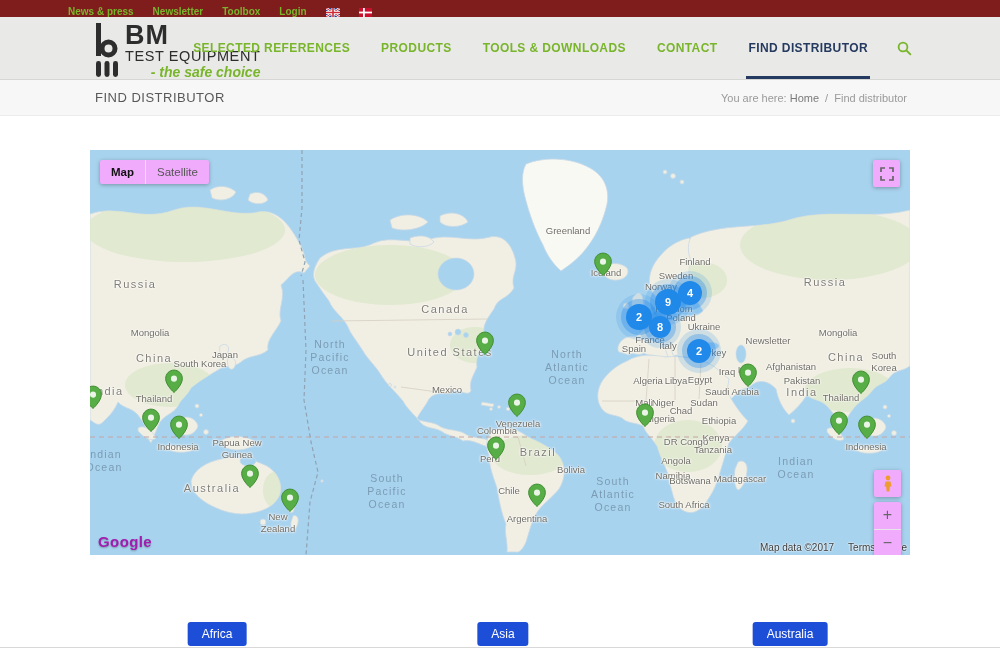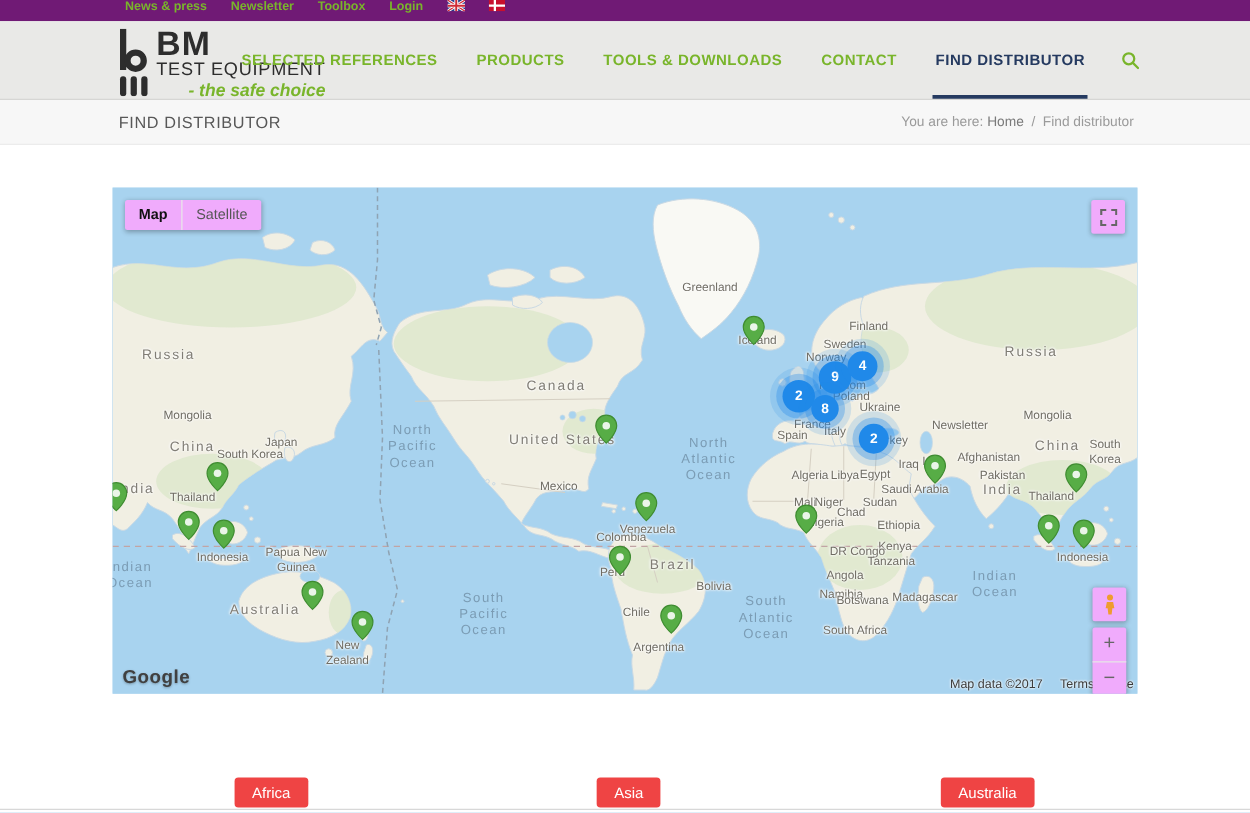--- a/index.html
+++ b/index.html
@@ -1,21 +1,21 @@
 <!DOCTYPE html>
 <html><head>
 <meta charset="utf-8">
 <style>
   html,body{margin:0;padding:0;}
   body{font-family:"Liberation Sans",sans-serif;background:#fff;}
   .page{position:relative;width:1000px;height:650px;background:#fff;overflow:hidden;}
 
   
-  .topbar{position:absolute;left:0;top:0;width:100%;height:17px;background:#701a75;
-    display:flex;align-items:flex-start;gap:19px;padding-left:100px;box-sizing:border-box;}
+  .topbar{position:absolute;left:0;top:0;width:100%;height:17px;background:#7f1d1d;
+    display:flex;align-items:flex-end;gap:19px;padding-left:68px;box-sizing:border-box;}
   .topbar .tlink{font-size:10px;font-weight:bold;color:#79b52b;cursor:pointer;}
   .flag{display:inline-block;width:14px;height:9px;cursor:pointer;line-height:0;}
   .flag svg{display:block;}
 
   
   .header{position:absolute;left:0;top:17px;width:100%;height:63px;background:#e9e9e7;border-bottom:1px solid #d6d6d4;box-sizing:border-box;}
   .logo{position:absolute;left:95px;top:6px;display:flex;cursor:pointer;}
   .logo-text{margin-left:4px;}
   .logo-bm{font-size:27px;font-weight:800;color:#2d2d2d;line-height:25px;letter-spacing:1px;}
   .logo-te{font-size:14.5px;color:#2d2d2d;letter-spacing:.6px;line-height:17px;}
@@ -49,28 +49,28 @@
   .mapctl{position:absolute;background:#f0abfc;box-shadow:0 1px 4px rgba(0,0,0,.3);border-radius:2px;z-index:8;}
   .mt{left:10px;top:10px;display:flex;}
   .mbtn{padding:6px 11px;font-size:11.5px;color:#565656;cursor:pointer;}
   .mbtn.sel{font-weight:bold;color:#111;}
   .mbtn + .mbtn{border-left:1px solid #e8e8e8;}
   .fsbtn{right:10px;top:10px;width:27px;height:27px;display:flex;align-items:center;justify-content:center;cursor:pointer;}
   .pegbox{right:9px;top:320px;width:27px;height:27px;display:flex;align-items:center;justify-content:center;cursor:pointer;}
   .zoombox{right:9px;top:352px;width:27px;height:54px;display:flex;flex-direction:column;}
   .zbtn{flex:1;display:flex;align-items:center;justify-content:center;font-size:16px;color:#666;cursor:pointer;}
   .zbtn.zi{border-bottom:1px solid #e6e6e6;}
-  .gglogo{position:absolute;left:8px;bottom:5px;font-size:15px;font-weight:600;color:#404040;letter-spacing:.4px;
+  .gglogo{position:absolute;left:8px;bottom:5px;font-size:15px;font-weight:600;color:#a21caf;letter-spacing:.4px;
     text-shadow:0 1px 2px rgba(0,0,0,.3);z-index:7;cursor:pointer;}
   .attrib{position:absolute;right:3px;bottom:2px;font-size:10px;color:#3c3c3c;display:flex;gap:14px;z-index:7;
     text-shadow:0 0 2px #fff,0 0 2px #fff;}
   .attrib span{cursor:pointer;}
 
   
-  .region-btn{position:absolute;top:622px;transform:translateX(-50%);background:#ef4444;color:#fff;
+  .region-btn{position:absolute;top:622px;transform:translateX(-50%);background:#1d4ed8;color:#fff;
     font-size:12px;font-family:"Liberation Sans",sans-serif;padding:5px 14px;border-radius:3px;border:none;cursor:pointer;}
   .rb1{left:217px;} .rb2{left:503px;} .rb3{left:790px;}
   .bottom-rule{position:absolute;left:0;right:0;top:647px;border-top:1px solid #d8d8d8;}
 </style>
 </head>
 <body>
 
 <div class="page">
 
   <div class="topbar">

